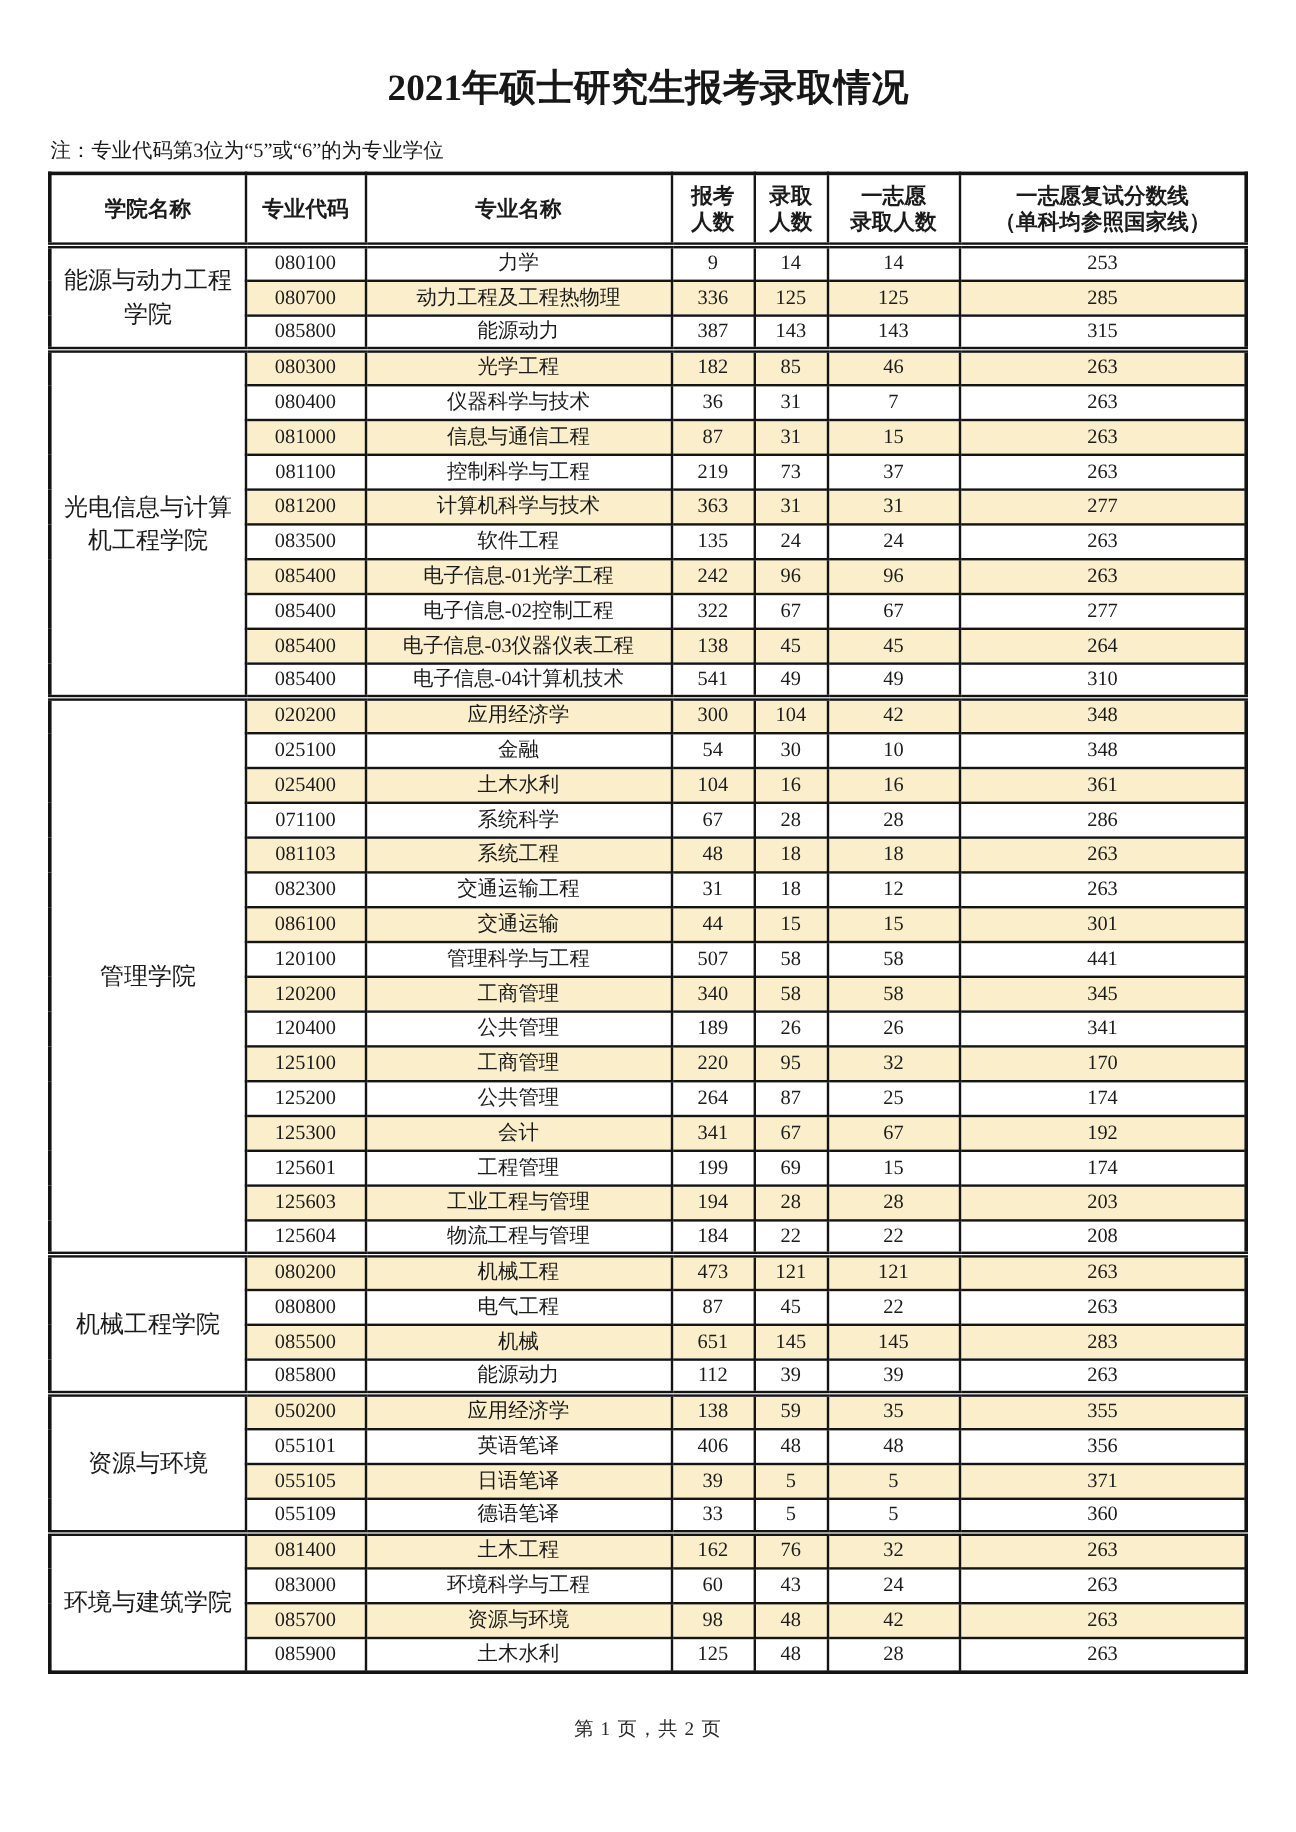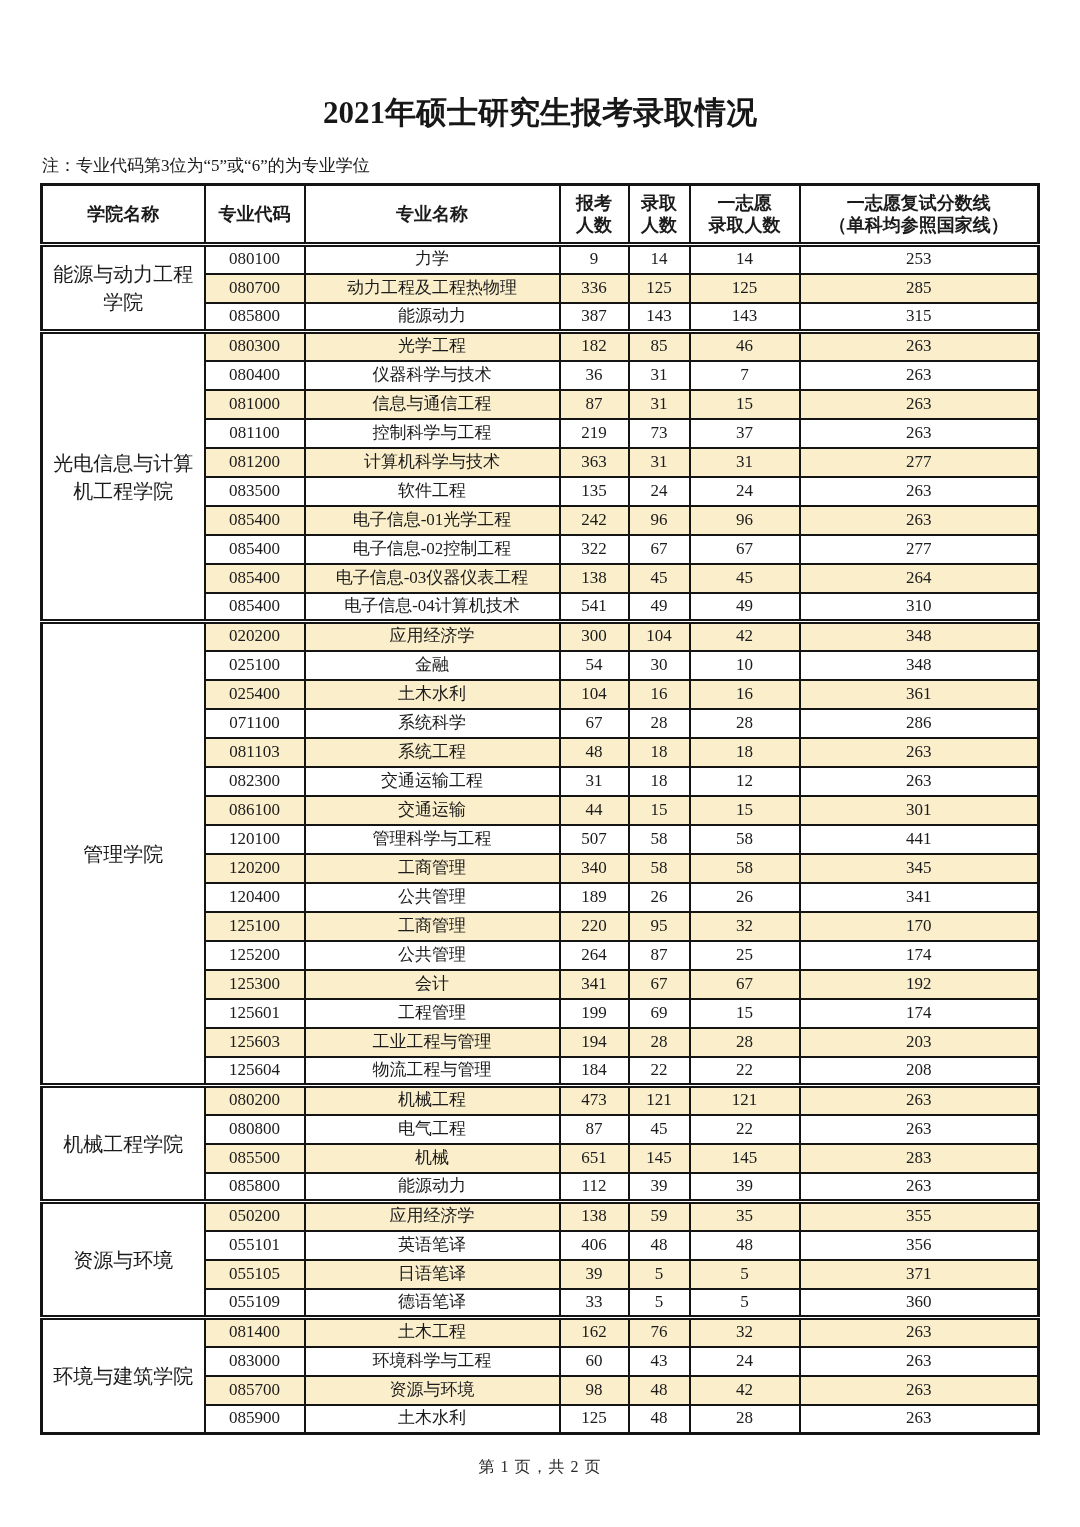--- a/index.html
+++ b/index.html
@@ -7,21 +7,21 @@
   body {
     width: 1080px;
     height: 1527px;
     font-family: "Liberation Serif", "DejaVu Serif", serif;
     color: #1d1d1d;
     overflow: hidden;
   }
   .page { position: relative; width: 1080px; height: 1527px; }
 
   .doc-title {
-    padding-top: 92px;
+    padding-top: 52px;
     text-align: center;
     font-size: 31px;
     font-weight: bold;
     color: #171717;
   }
 
   .doc-note {
     margin: 20px 0 6px 42px;
     font-size: 17px;
     color: #1b1b1b;
@@ -64,21 +64,21 @@
 
   .col-college { width: 163px; }
   .col-code    { width: 100px; }
   .col-major   { width: 255px; }
   .col-apply   { width: 69px; }
   .col-admit   { width: 61px; }
   .col-first   { width: 110px; }
   .col-score   { width: 239px; }
 
   .doc-footer {
-    margin-top: 22px;
+    margin-top: 36px;
     text-align: center;
     font-size: 16px;
     color: #2a2a2a;
     letter-spacing: 1px;
   }
 </style>
 </head>
 <body>
 
 <div class="page">

